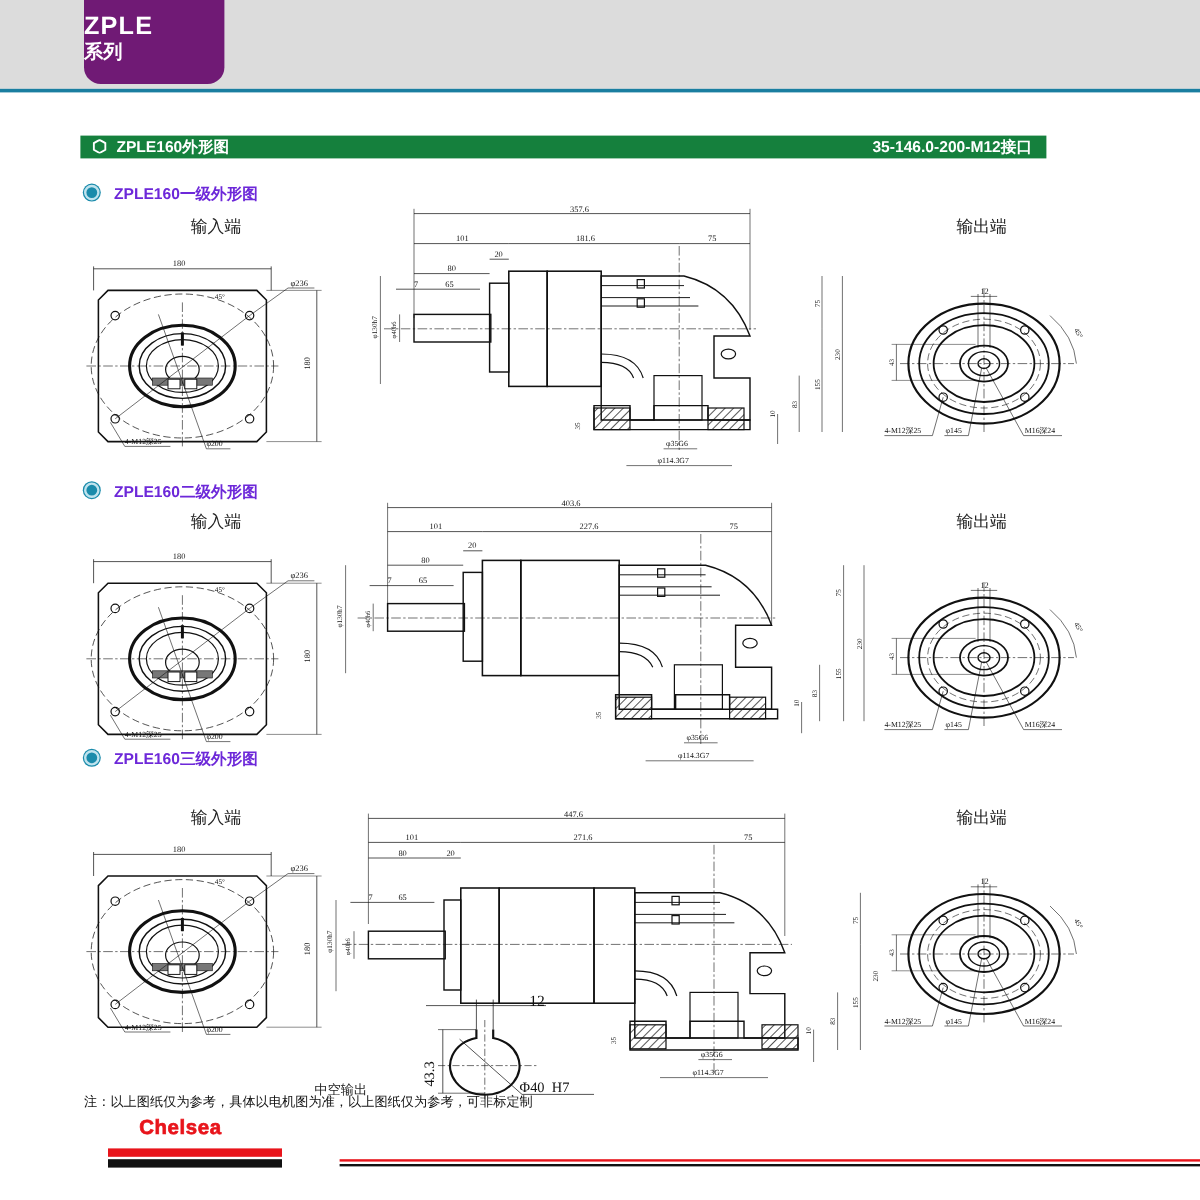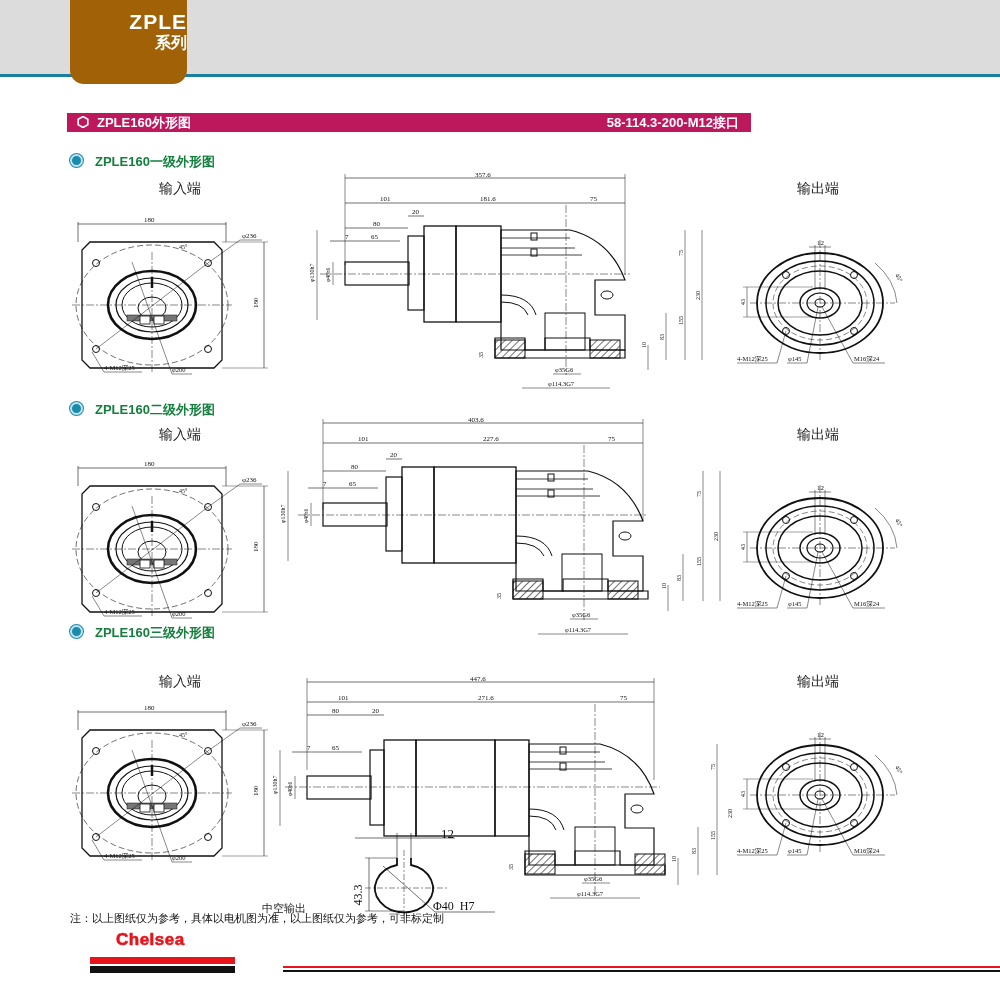--- a/index.html
+++ b/index.html
@@ -1,26 +1,26 @@
 <!DOCTYPE html>
 <html><head>
 <meta charset="utf-8">
 <style>
   html,body{margin:0;padding:0;background:#ffffff;}
   body{width:1000px;height:1000px;position:relative;overflow:hidden;font-family:"DejaVu Sans",sans-serif;}
   .topbar{position:absolute;left:0;top:0;width:1000px;height:74px;background:#dcdcdc;}
   .topbar-line{position:absolute;left:0;top:74px;width:1000px;height:3px;background:#1a7ea0;}
-  .series-tab{position:absolute;left:70px;top:0;width:117px;height:84px;background:#a16207;border-radius:0 0 14px 14px;color:#fff;text-align:right;}
+  .series-tab{position:absolute;left:70px;top:0;width:117px;height:70px;background:#701a75;border-radius:0 0 14px 14px;color:#fff;text-align:left;}
   .series-tab .t1{display:block;font-family:"Liberation Sans",sans-serif;font-weight:bold;font-size:21px;line-height:22px;padding-top:11px;letter-spacing:1px;}
   .series-tab .t2{display:block;font-weight:bold;font-size:16px;line-height:20px;}
-  .section-bar{position:absolute;left:67px;top:113px;width:684px;height:19px;background:#be185d;color:#fff;}
+  .section-bar{position:absolute;left:67px;top:113px;width:805px;height:19px;background:#15803d;color:#fff;}
   .section-bar .title{position:absolute;left:30px;top:0;font-family:"Liberation Sans",sans-serif;font-weight:bold;font-size:13px;line-height:19px;}
   .section-bar .spec{position:absolute;right:12px;top:0;font-family:"Liberation Sans",sans-serif;font-weight:bold;font-size:13px;line-height:19px;}
   .section-bar .gear{position:absolute;left:10px;top:3px;width:12px;height:12px;}
-  .sub-head{position:absolute;left:70px;height:18px;color:#15803d;font-family:"Liberation Sans",sans-serif;font-weight:bold;font-size:13px;line-height:18px;}
+  .sub-head{position:absolute;left:70px;height:18px;color:#6d28d9;font-family:"Liberation Sans",sans-serif;font-weight:bold;font-size:13px;line-height:18px;}
   .sub-head .dot{display:inline-block;width:9px;height:9px;border-radius:50%;background:#1a8bab;border:2px solid #bfe3ee;margin-right:12px;vertical-align:-1px;box-shadow:0 0 0 1px #1a8bab;}
   .view-label{position:absolute;font-family:"DejaVu Serif",serif;font-size:14px;color:#222;margin-left:11px;}
   svg.drw{position:absolute;overflow:visible;}
   svg.drw text{font-family:"Liberation Serif",serif;fill:#111;}
   .note{position:absolute;left:70px;top:911px;font-size:11px;color:#111;}
   .hollow-label{position:absolute;left:262px;top:871px;font-family:"DejaVu Serif",serif;font-size:11px;color:#222;margin-top:30px;}
   .brand{position:absolute;left:92px;top:930px;font-family:"Liberation Sans",sans-serif;font-weight:900;font-size:17px;color:#e8141b;letter-spacing:0.5px;margin-left:24px;-webkit-text-stroke:0.6px #e8141b;}
   .brand-red{position:absolute;left:90px;top:957px;width:145px;height:7px;background:#e8141b;}
   .brand-black{position:absolute;left:90px;top:966px;width:145px;height:7px;background:#111;}
   .foot-red{position:absolute;left:283px;top:966px;width:717px;height:1.5px;background:#e8141b;}
@@ -34,21 +34,21 @@
 <div class="series-tab">
   <span class="t1">ZPLE</span>
   <span class="t2">系列</span>
 </div>
 
 <div class="section-bar">
   <svg class="gear" viewBox="0 0 12 12">
     <polygon points="6,0.5 10.8,3.2 10.8,8.8 6,11.5 1.2,8.8 1.2,3.2" fill="none" stroke="#fff" stroke-width="1.6"></polygon>
   </svg>
   <span class="title">ZPLE160外形图</span>
-  <span class="spec">58-114.3-200-M12接口</span>
+  <span class="spec">35-146.0-200-M12接口</span>
 </div>
 
 <div class="sub-head" style="top:153px"><span class="dot"></span><span>ZPLE160一级外形图</span></div>
 <div class="view-label" style="left:148px;top:180px">输入端</div>
 <div class="view-label" style="left:786px;top:180px">输出端</div>
 
 <svg class="drw" style="left:62px;top:212px" width="210" height="170" viewBox="0 0 210 170" stroke="#111" fill="none">
   <line x1="16" y1="10" x2="16" y2="30" stroke-width="0.6"></line>
     <line x1="164" y1="10" x2="164" y2="30" stroke-width="0.6"></line>
   <line x1="16" y1="12" x2="164" y2="12" stroke-width="0.6"></line>

